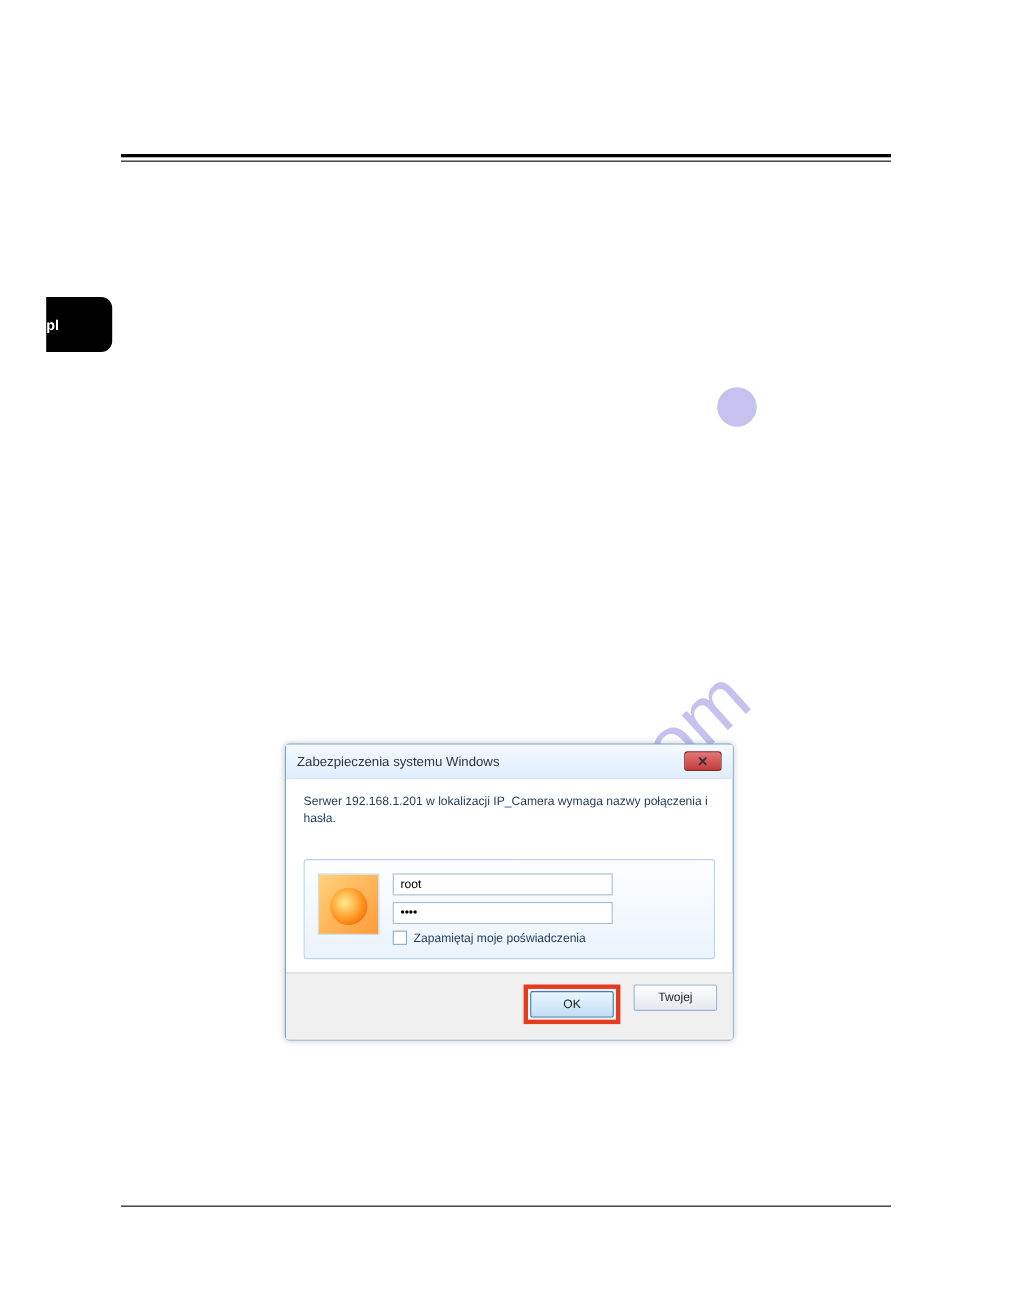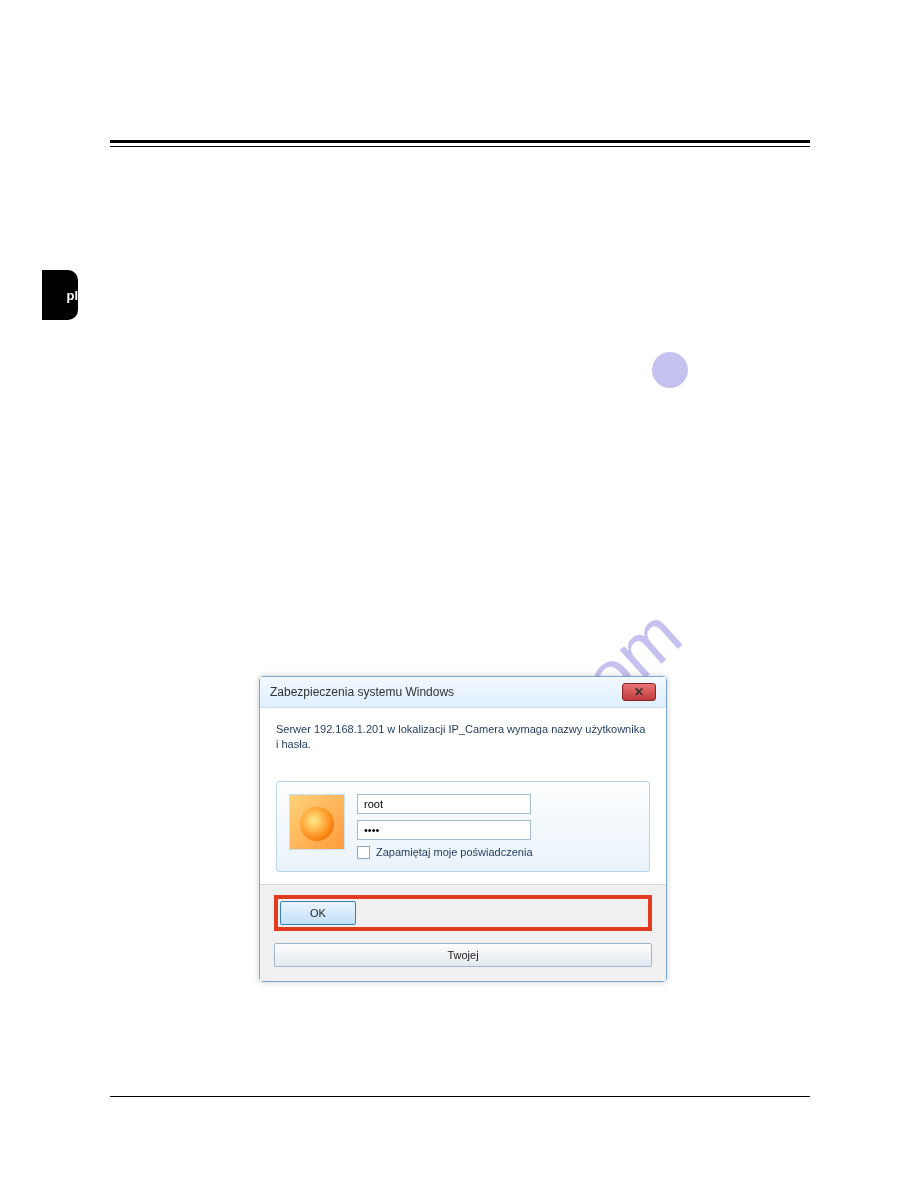--- a/index.html
+++ b/index.html
@@ -17,31 +17,31 @@
     top: 140px;
     width: 700px;
     border-top: 3px solid #000;
   }
   .top-rule.second { top: 146px; border-top: 1px solid #000; }
 
   .pl-tab {
     position: absolute;
     left: 42px;
     top: 270px;
-    width: 36px;
+    width: 60px;
     height: 50px;
     background: #000;
     color: #fff;
     font-size: 13px;
     font-weight: bold;
     border-top-right-radius: 10px;
     border-bottom-right-radius: 10px;
     display: flex;
     align-items: center;
-    justify-content: flex-end;
+    justify-content: flex-start;
   }
 
   .dialog {
     position: absolute;
     left: 259px;
     top: 676px;
     width: 408px;
     background: #fff;
     border: 1px solid #7aa6d1;
     border-radius: 4px;
@@ -95,44 +95,43 @@
   .avatar::before {
     content: "";
     position: absolute;
     left: 10px; top: 12px;
     width: 34px; height: 34px;
     background: radial-gradient(circle at 40% 40%, #ffec8b, #ff8c1a 60%, #cc5800);
     border-radius: 50%;
   }
   .cred-fields { flex: 1; }
   .txt {
-    width: 174px;
+    width: 200px;
     height: 20px;
     border: 1px solid #a3bdd6;
     padding: 2px 6px;
     font-size: 11px;
     margin-bottom: 6px;
     background: #fff;
     display: block;
   }
-  .chk-row { display: flex; align-items: center; gap: 6px; font-size: 11px; color: #1e395b; }
+  .chk-row { display: flex; align-items: flex-end; gap: 6px; font-size: 11px; color: #1e395b; }
   .chk {
     width: 13px; height: 13px;
     border: 1px solid #8aa9c7;
     background: #fff;
   }
 
   .dialog-footer {
     padding: 10px 14px 14px 14px;
     display: flex;
     justify-content: flex-end;
     gap: 12px;
     background: #f0f0f0;
     border-top: 1px solid #d6d6d6;
-    flex-direction: column;
   }
   .btn {
     min-width: 76px;
     height: 24px;
     border: 1px solid #9db7d1;
     background: linear-gradient(#fdfdfd, #e3e9ef);
     font-size: 11px;
     color: #222;
     border-radius: 2px;
     cursor: pointer;
@@ -193,21 +192,21 @@
 </div>
 
 <div class="dialog">
   <div class="dialog-title">
     <span>Zabezpieczenia systemu Windows</span>
     <div class="close-btn">
       <span>✕</span>
     </div>
   </div>
   <div class="dialog-body">
-    <p>Serwer 192.168.1.201 w lokalizacji IP_Camera wymaga nazwy użytkownika i hasła.</p>
+    <p>Serwer 192.168.1.201 w lokalizacji IP_Camera wymaga nazwy połączenia i hasła.</p>
   </div>
   <div class="cred-panel">
     <div class="avatar"></div>
     <div class="cred-fields">
       <input class="txt" type="text" value="root" style="">
       <input class="txt" type="text" value="••••" style="">
       <div class="chk-row">
         <div class="chk"></div>
         <span>Zapamiętaj moje poświadczenia</span>
       </div>

